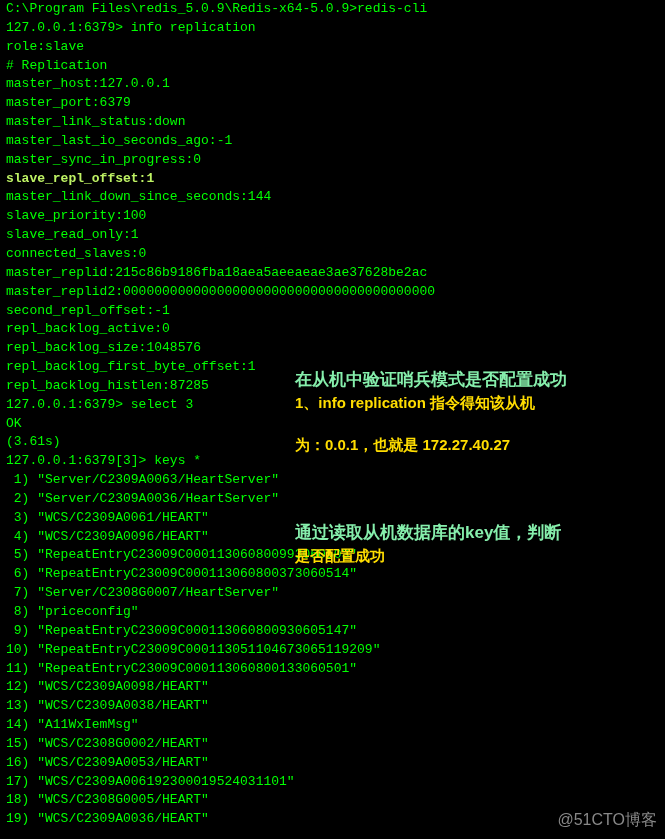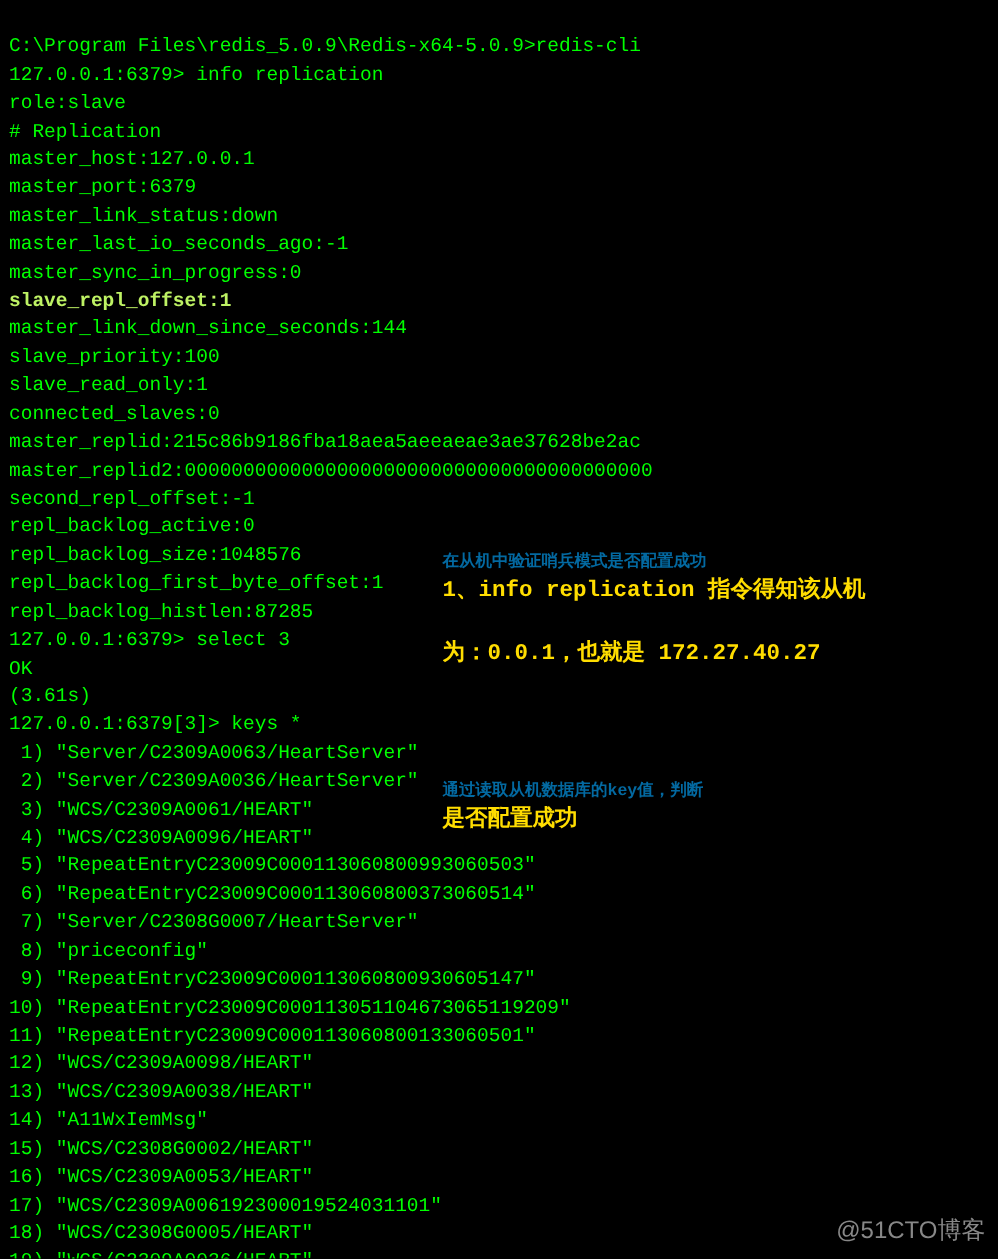--- a/index.html
+++ b/index.html
@@ -10,49 +10,49 @@
       font-family: 'Courier New', Courier, monospace;
       font-size: 13px;
       color: #00ff00;
       overflow: hidden;
       position: relative;
     }
     .terminal {
       width: 665px;
       height: 839px;
       background: #000000;
-      padding: 22px 6px;
+      padding: 0 6px;
       position: relative;
       overflow: hidden;
     }
     .line {
       line-height: 1.45;
       white-space: pre;
       color: #00ff00;
     }
     .line.highlight-active {
       color: #bef264;
       font-weight: bold;
     }
     .annotation-box {
       position: absolute;
       background: rgba(0,0,0,0.0);
       pointer-events: none;
     }
     .annotation-red {
-      color: #0369a1;
-      font-size: 11px;
-      font-family: Liberation Mono, monospace;
+      color: #86efac;
+      font-size: 17px;
+      font-family: Liberation Sans, sans-serif;
       font-weight: bold;
       line-height: 1.4;
     }
     .annotation-yellow {
       color: #ffdd00;
       font-size: 15px;
-      font-family: Liberation Mono, monospace;
+      font-family: Liberation Sans, sans-serif;
       font-weight: bold;
       line-height: 1.4;
     }
     .watermark {
       position: absolute;
       bottom: 8px;
       right: 8px;
       color: #888888;
       font-size: 16px;
       font-family: Arial, sans-serif;

